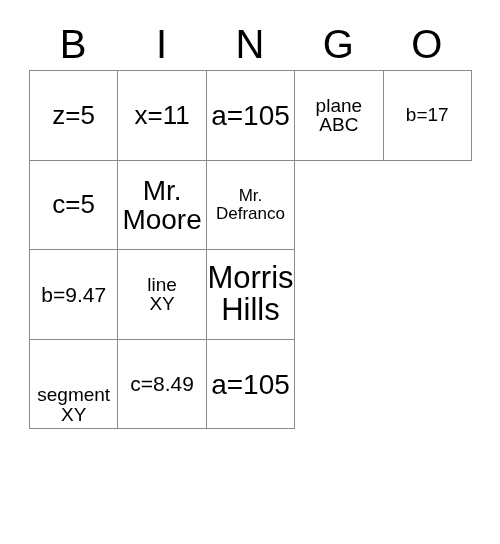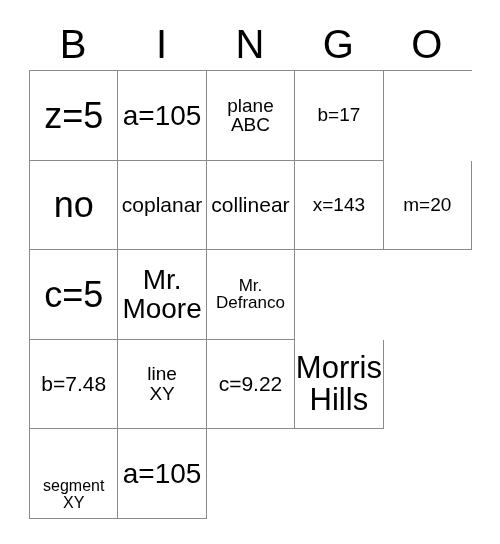--- a/index.html
+++ b/index.html
@@ -73,26 +73,26 @@
   .cell-text {
     text-align: center;
     line-height: 1.04;
     white-space: pre-line;
     width: 100%;
     display: block;
     font-weight: 400;
   }
 
   
-  .fs-xl  { font-size: 36px; }
+  .fs-xl  { font-size: 26px; }
   .fs-lg  { font-size: 19px; }
   .fs-md  { font-size: 28px; }
   .fs-sm  { font-size: 31px; }
   .fs-xs  { font-size: 21px; }
-  .fs-xxs { font-size: 16px; margin-top: 42px; }
+  .fs-xxs { font-size: 19px; margin-top: 42px; }
   .fs-tiny{ font-size: 17px; }
 </style>
 </head>
 <body>
 
 <div id="bingo-card">
 
   <div class="header-row">
     <div class="header-cell">
       <span class="header-letter">B</span>
@@ -111,84 +111,70 @@
     </div>
   </div>
 
   <div class="grid">
 
     <div class="grid-row">
       <div class="cell">
         <span class="cell-text fs-xl">z=5</span>
       </div>
       <div class="cell">
+        <span class="cell-text fs-xl">x=11</span>
+      </div>
+      <div class="cell">
         <span class="cell-text fs-md">a=105</span>
       </div>
       <div class="cell">
         <span class="cell-text fs-lg">plane
 ABC</span>
       </div>
       <div class="cell">
         <span class="cell-text fs-lg">b=17</span>
       </div>
     </div>
 
-    <div class="grid-row">
-      <div class="cell">
-        <span class="cell-text fs-xl">no</span>
-      </div>
-      <div class="cell">
-        <span class="cell-text fs-xs">coplanar</span>
-      </div>
-      <div class="cell">
-        <span class="cell-text fs-xs">collinear</span>
-      </div>
-      <div class="cell">
-        <span class="cell-text fs-lg">x=143</span>
-      </div>
-      <div class="cell">
-        <span class="cell-text fs-lg">m=20</span>
-      </div>
-    </div>
 
     <div class="grid-row">
       <div class="cell">
         <span class="cell-text fs-xl">c=5</span>
       </div>
       <div class="cell">
         <span class="cell-text fs-md">Mr.
 Moore</span>
       </div>
       <div class="cell">
         <span class="cell-text fs-tiny">Mr.
 Defranco</span>
       </div>
     </div>
 
     <div class="grid-row">
       <div class="cell">
-        <span class="cell-text fs-xs">b=7.48</span>
+        <span class="cell-text fs-xs">b=9.47</span>
       </div>
       <div class="cell">
         <span class="cell-text fs-lg">line
 XY</span>
-      </div>
-      <div class="cell">
-        <span class="cell-text fs-xs">c=9.22</span>
       </div>
       <div class="cell">
         <span class="cell-text fs-sm">Morris
 Hills</span>
       </div>
     </div>
 
     <div class="grid-row">
       <div class="cell">
         <span class="cell-text fs-xxs">segment
 XY</span>
       </div>
       <div class="cell">
+        <span class="cell-text fs-xs">c=8.49</span>
+      </div>
+      <div class="cell">
         <span class="cell-text fs-md">a=105</span>
       </div>
     </div>
 
   </div>
 </div>
 
 </body></html>

